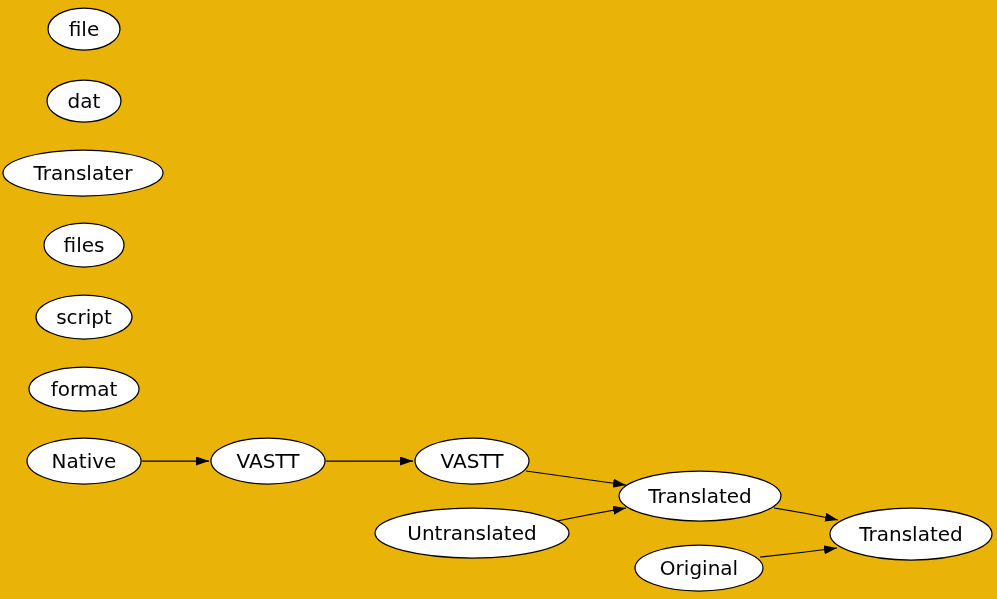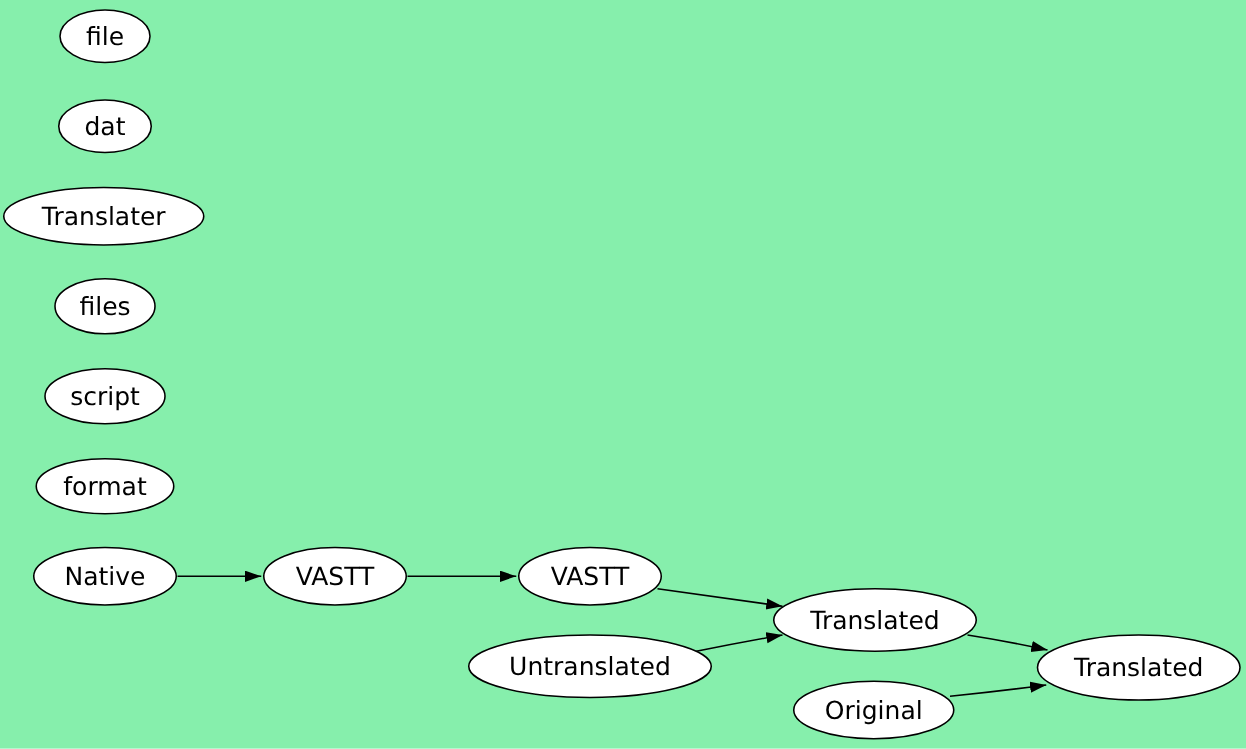--- a/index.html
+++ b/index.html
@@ -3,21 +3,21 @@
 <meta charset="utf-8">
 <style>
   html, body {
     margin: 0;
     padding: 0;
     background: #ffffff;
   }
   .canvas-wrap {
     width: 997px;
     height: 599px;
-    background: #86efac;
+    background: #eab308;
     position: relative;
     overflow: hidden;
   }
   svg {
     display: block;
   }
   .node ellipse {
     fill: #ffffff;
     stroke: #000000;
     stroke-width: 1.25;

